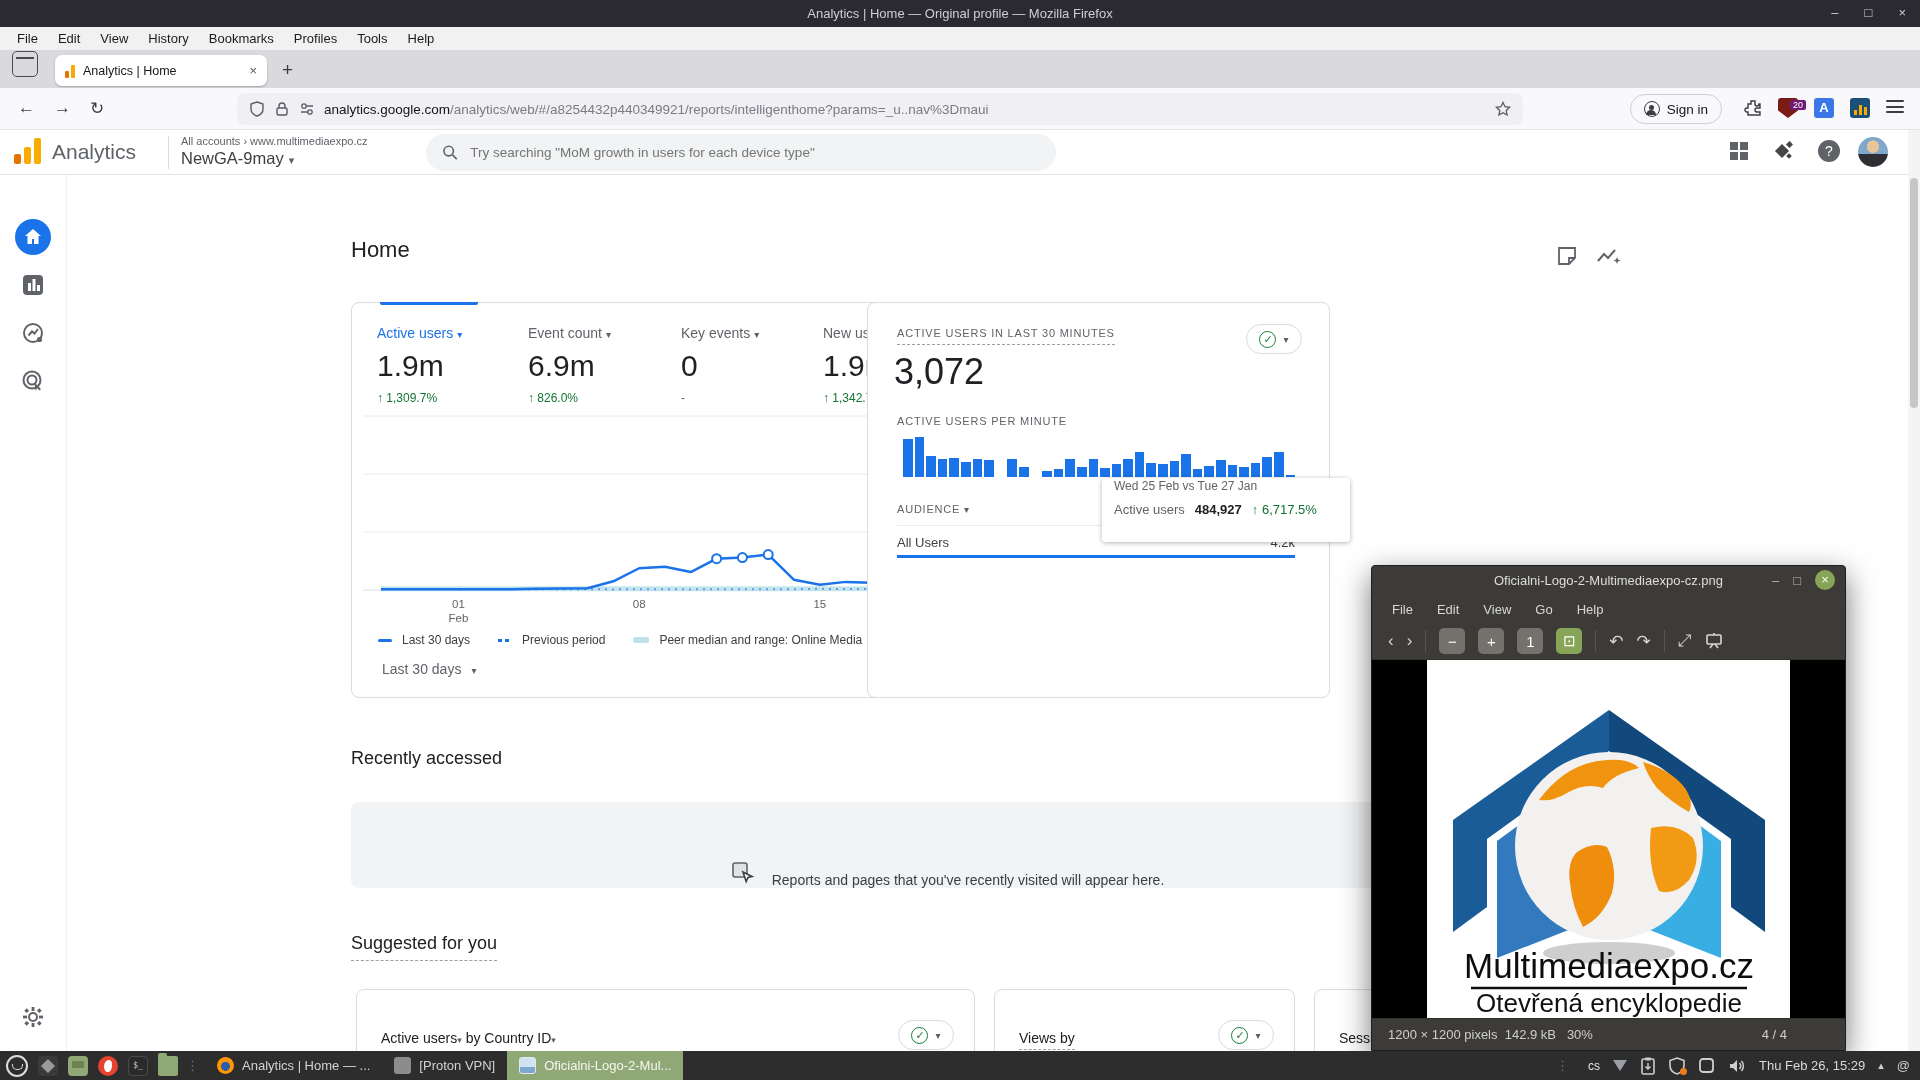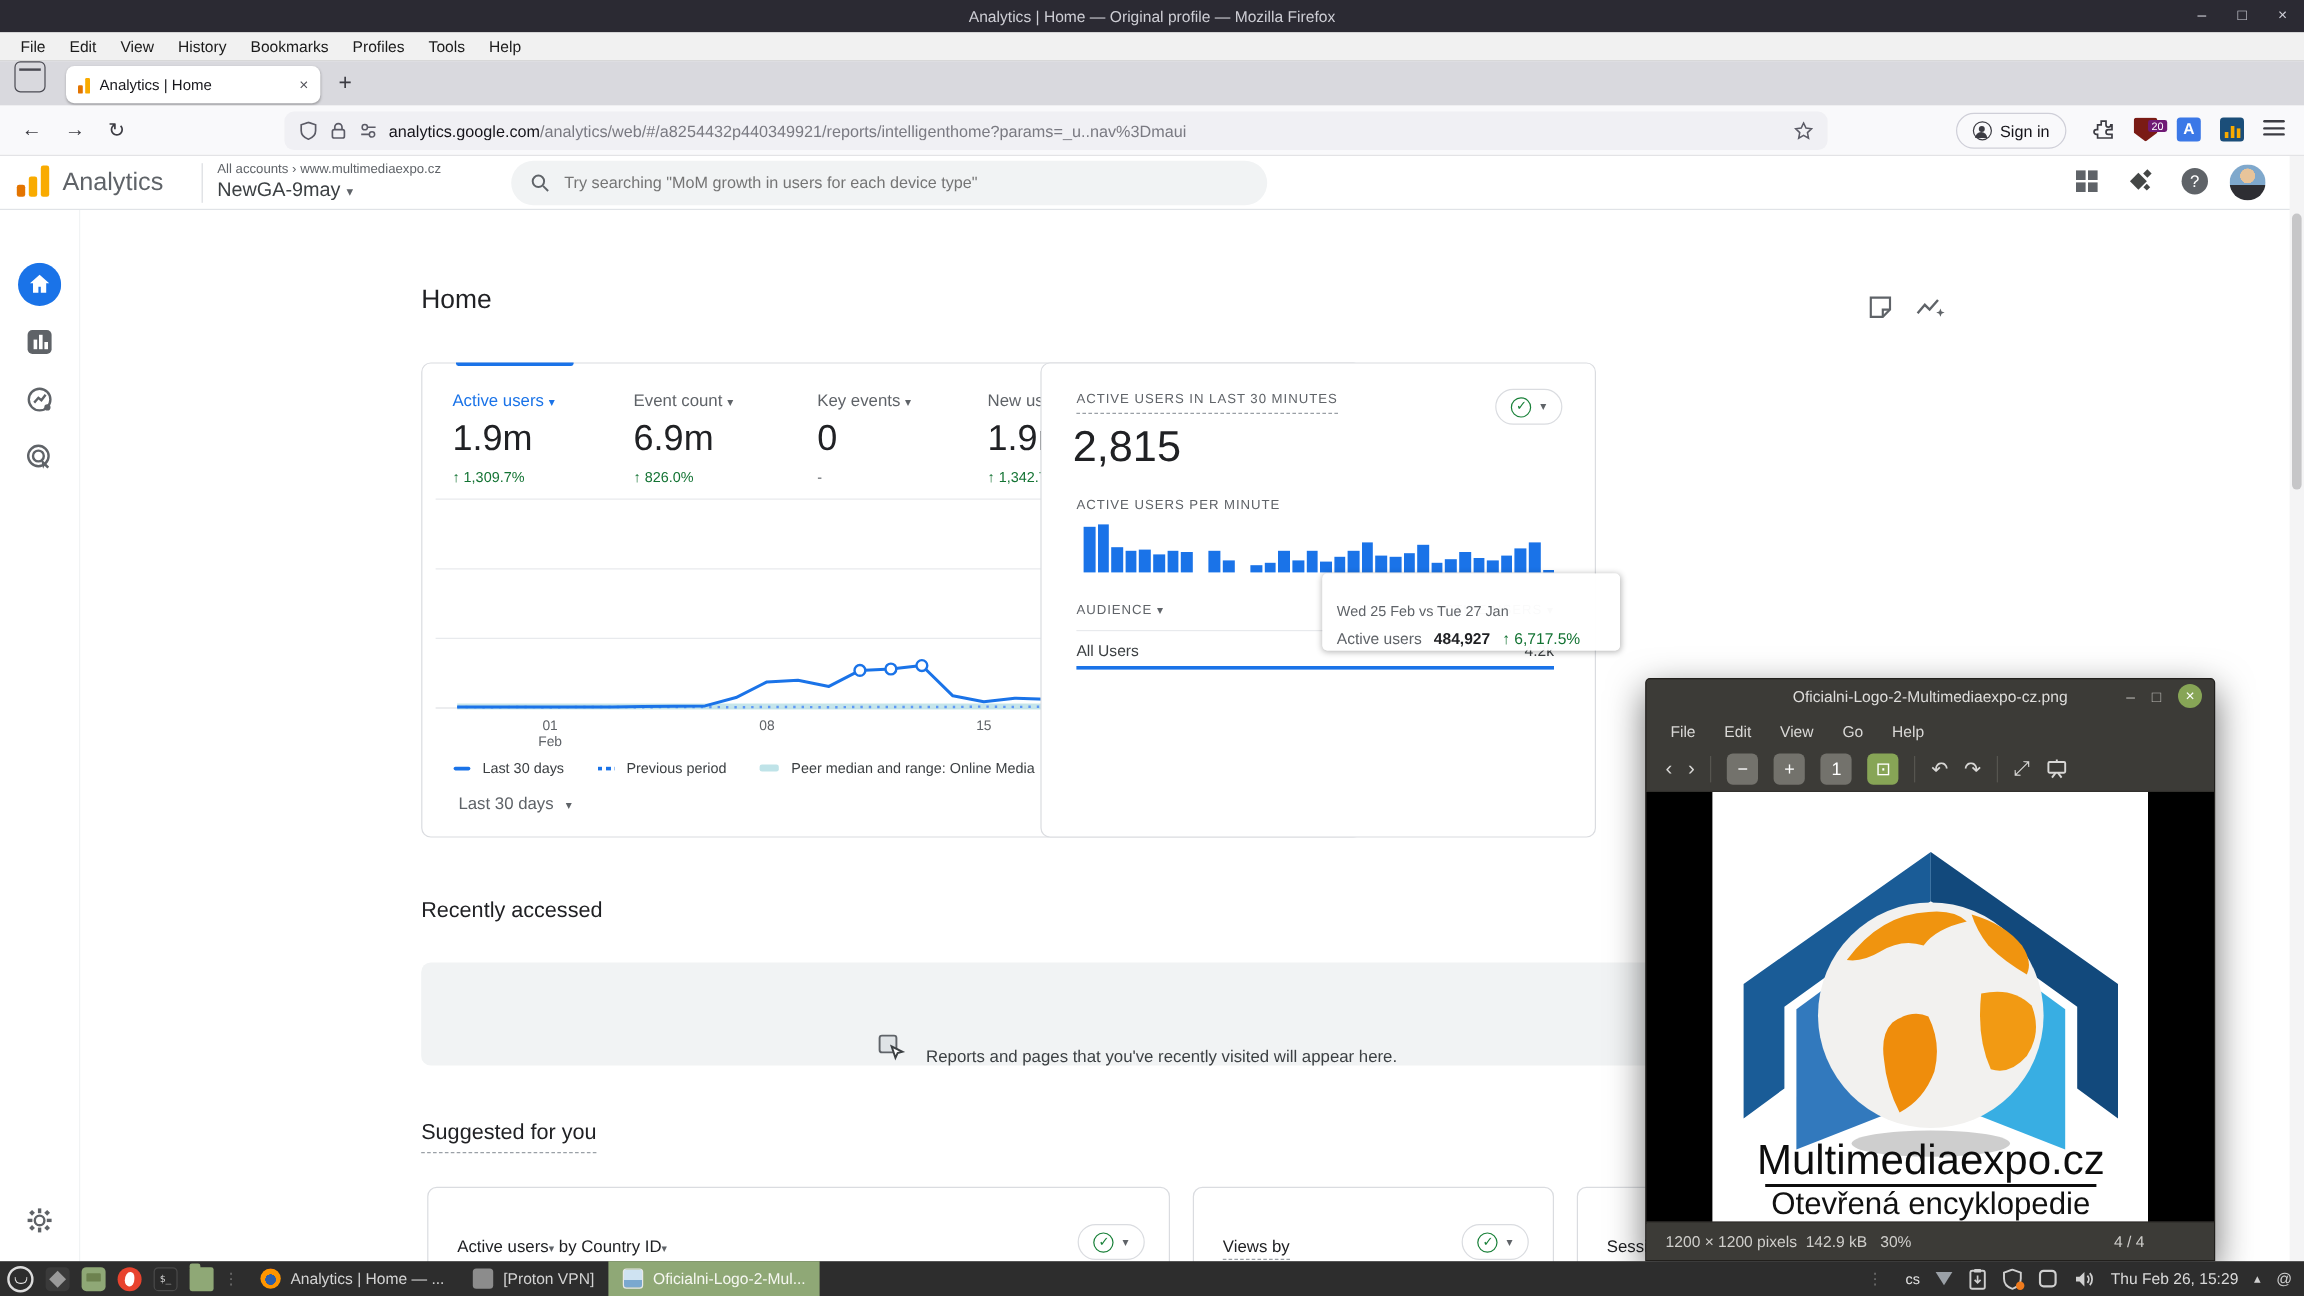--- a/index.html
+++ b/index.html
@@ -108,21 +108,21 @@
   #rt-perminute{position:absolute;left:29px;top:112px;font-size:11px;letter-spacing:.8px;color:#5f6368}
   #rt-bars{position:absolute;left:35px;top:134px;width:392px;height:40px;display:flex;align-items:flex-end;gap:2px}
   #rt-bars i{flex:1;background:#1a73e8;display:block}
   #rt-audience{position:absolute;left:29px;top:200px;font-size:11px;letter-spacing:.8px;color:#5f6368}
   #rt-colhdr{position:absolute;right:34px;top:200px;font-size:11px;letter-spacing:.8px;color:#5f6368}
   #rt-hairline{position:absolute;left:29px;right:34px;top:222px;border-top:1px solid #e8eaed}
   #rt-rowlabel{position:absolute;left:29px;top:232px;font-size:13px;color:#3c4043}
   #rt-rowvalue{position:absolute;right:34px;top:232px;font-size:13px;color:#3c4043}
   #rt-rowbar{position:absolute;left:29px;right:34px;top:252px;height:3px;background:#1a73e8}
 
-  #tooltip{position:absolute;left:1035px;top:303px;width:248px;height:64px;background:rgba(255,255,255,.97);border-radius:4px;box-shadow:0 1px 5px rgba(0,0,0,.3);z-index:20;padding:24px 12px}
+  #tooltip{position:absolute;left:1035px;top:303px;width:248px;height:64px;background:rgba(255,255,255,.97);border-radius:4px;box-shadow:0 1px 5px rgba(0,0,0,.3);z-index:20;padding:1px 12px}
   #tt-title{font-size:12px;color:#5f6368}
   #tt-row{margin-top:9px;font-size:13px;display:flex;gap:10px;align-items:baseline}
   #tt-metric{color:#5f6368}
   #tt-value{color:#202124;font-weight:bold}
   #tt-change{color:#137333;font-weight:normal}
 
   #recently-title{position:absolute;left:284px;top:573px;font-size:18px;color:#202124}
   #recently-panel{position:absolute;left:284px;top:627px;width:1192px;height:86px;background:#f1f3f4;border-radius:8px;display:flex;align-items:flex-end;justify-content:center;gap:14px}
   #recently-text{font-size:14px;color:#3c4043}
 
@@ -442,21 +442,21 @@
         <span>View reports snapshot</span>&nbsp;&nbsp;<span>→</span>
       </div>
     </div>
 
     <div class="card" id="rt-card">
       <div class="rt-title">ACTIVE USERS IN LAST 30 MINUTES</div>
       <div id="rt-check">
         <span class="check-glyph">✓</span>
         <span class="pill-caret">▾</span>
       </div>
-      <div id="rt-value">2,815</div>
+      <div id="rt-value">3,072</div>
       <div id="rt-perminute">ACTIVE USERS PER MINUTE</div>
       <div id="rt-bars">
           <i style="height: 38px;"></i>
           <i style="height: 40px;"></i>
           <i style="height: 20.8px;"></i>
           <i style="height: 18px;"></i>
           <i style="height: 19.2px;"></i>
           <i style="height: 15.2px;"></i>
           <i style="height: 18px;"></i>
           <i style="height: 16.8px;"></i>

